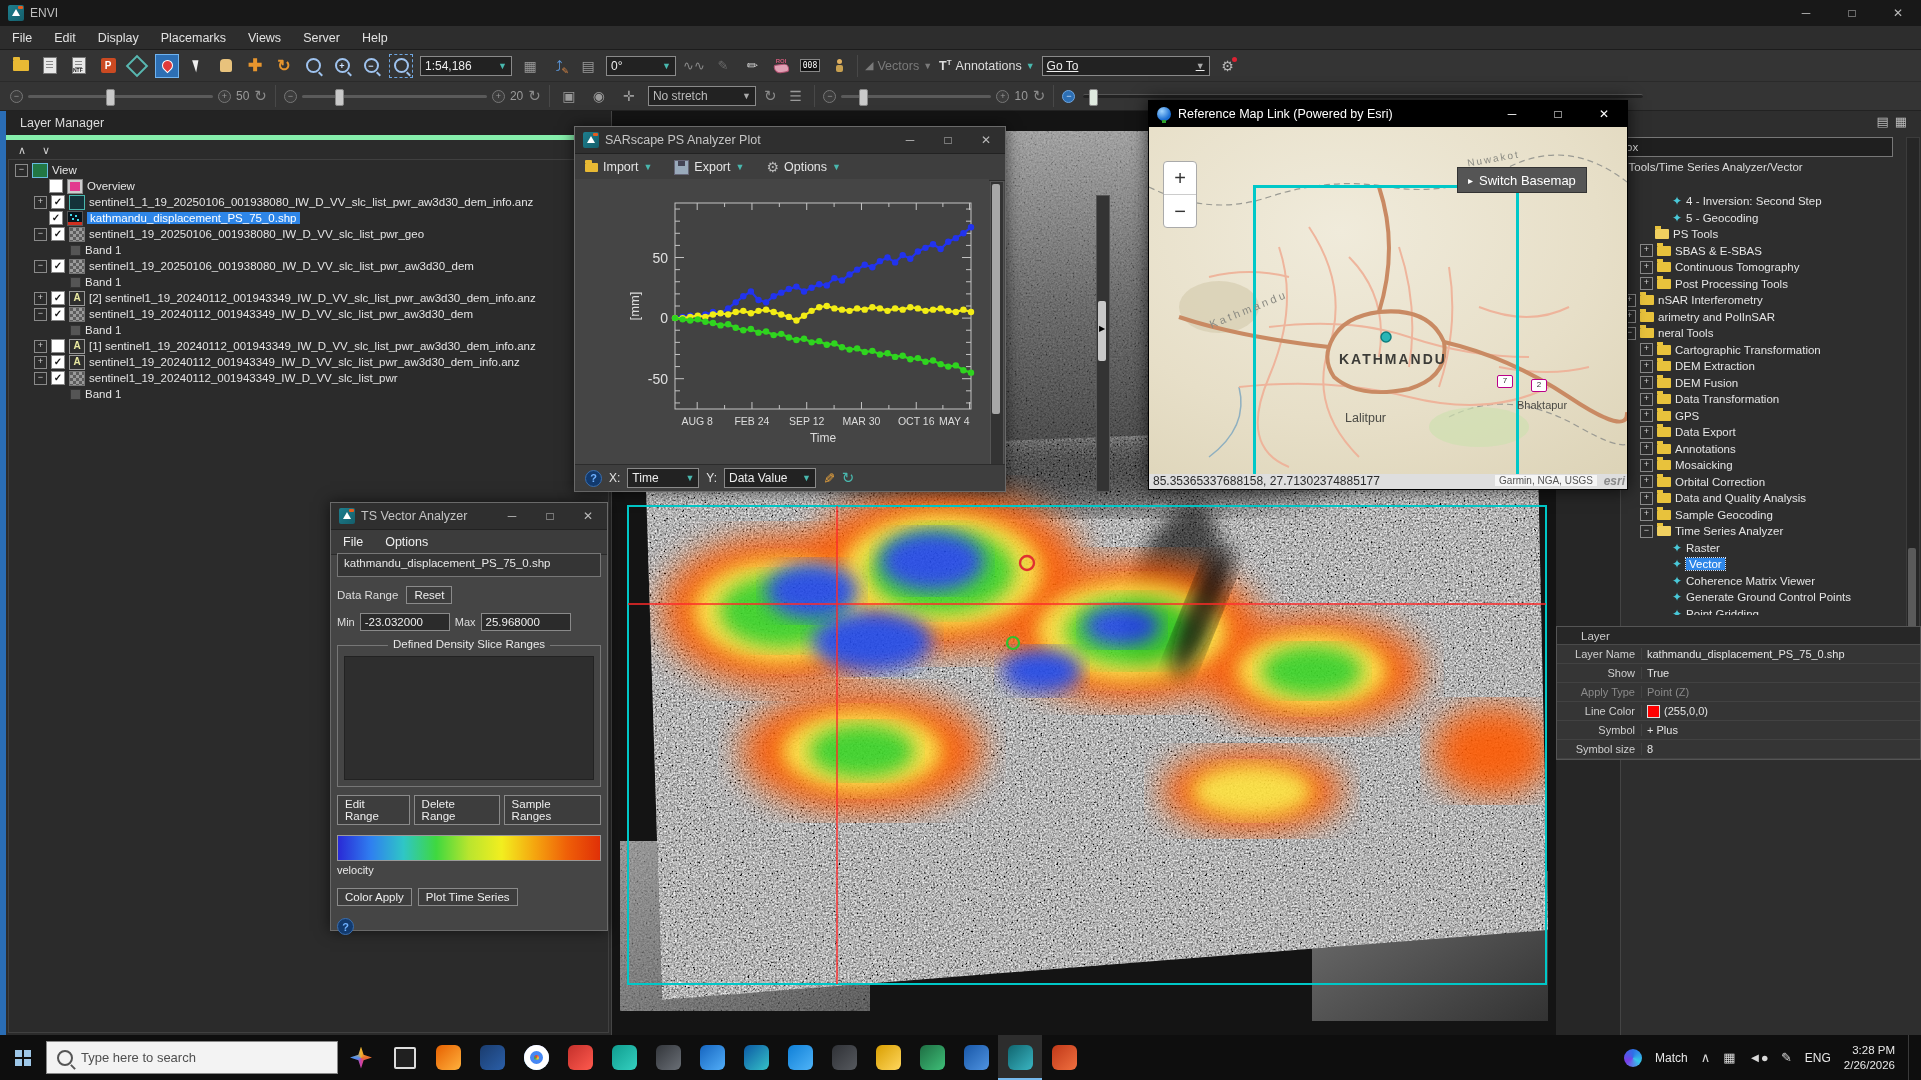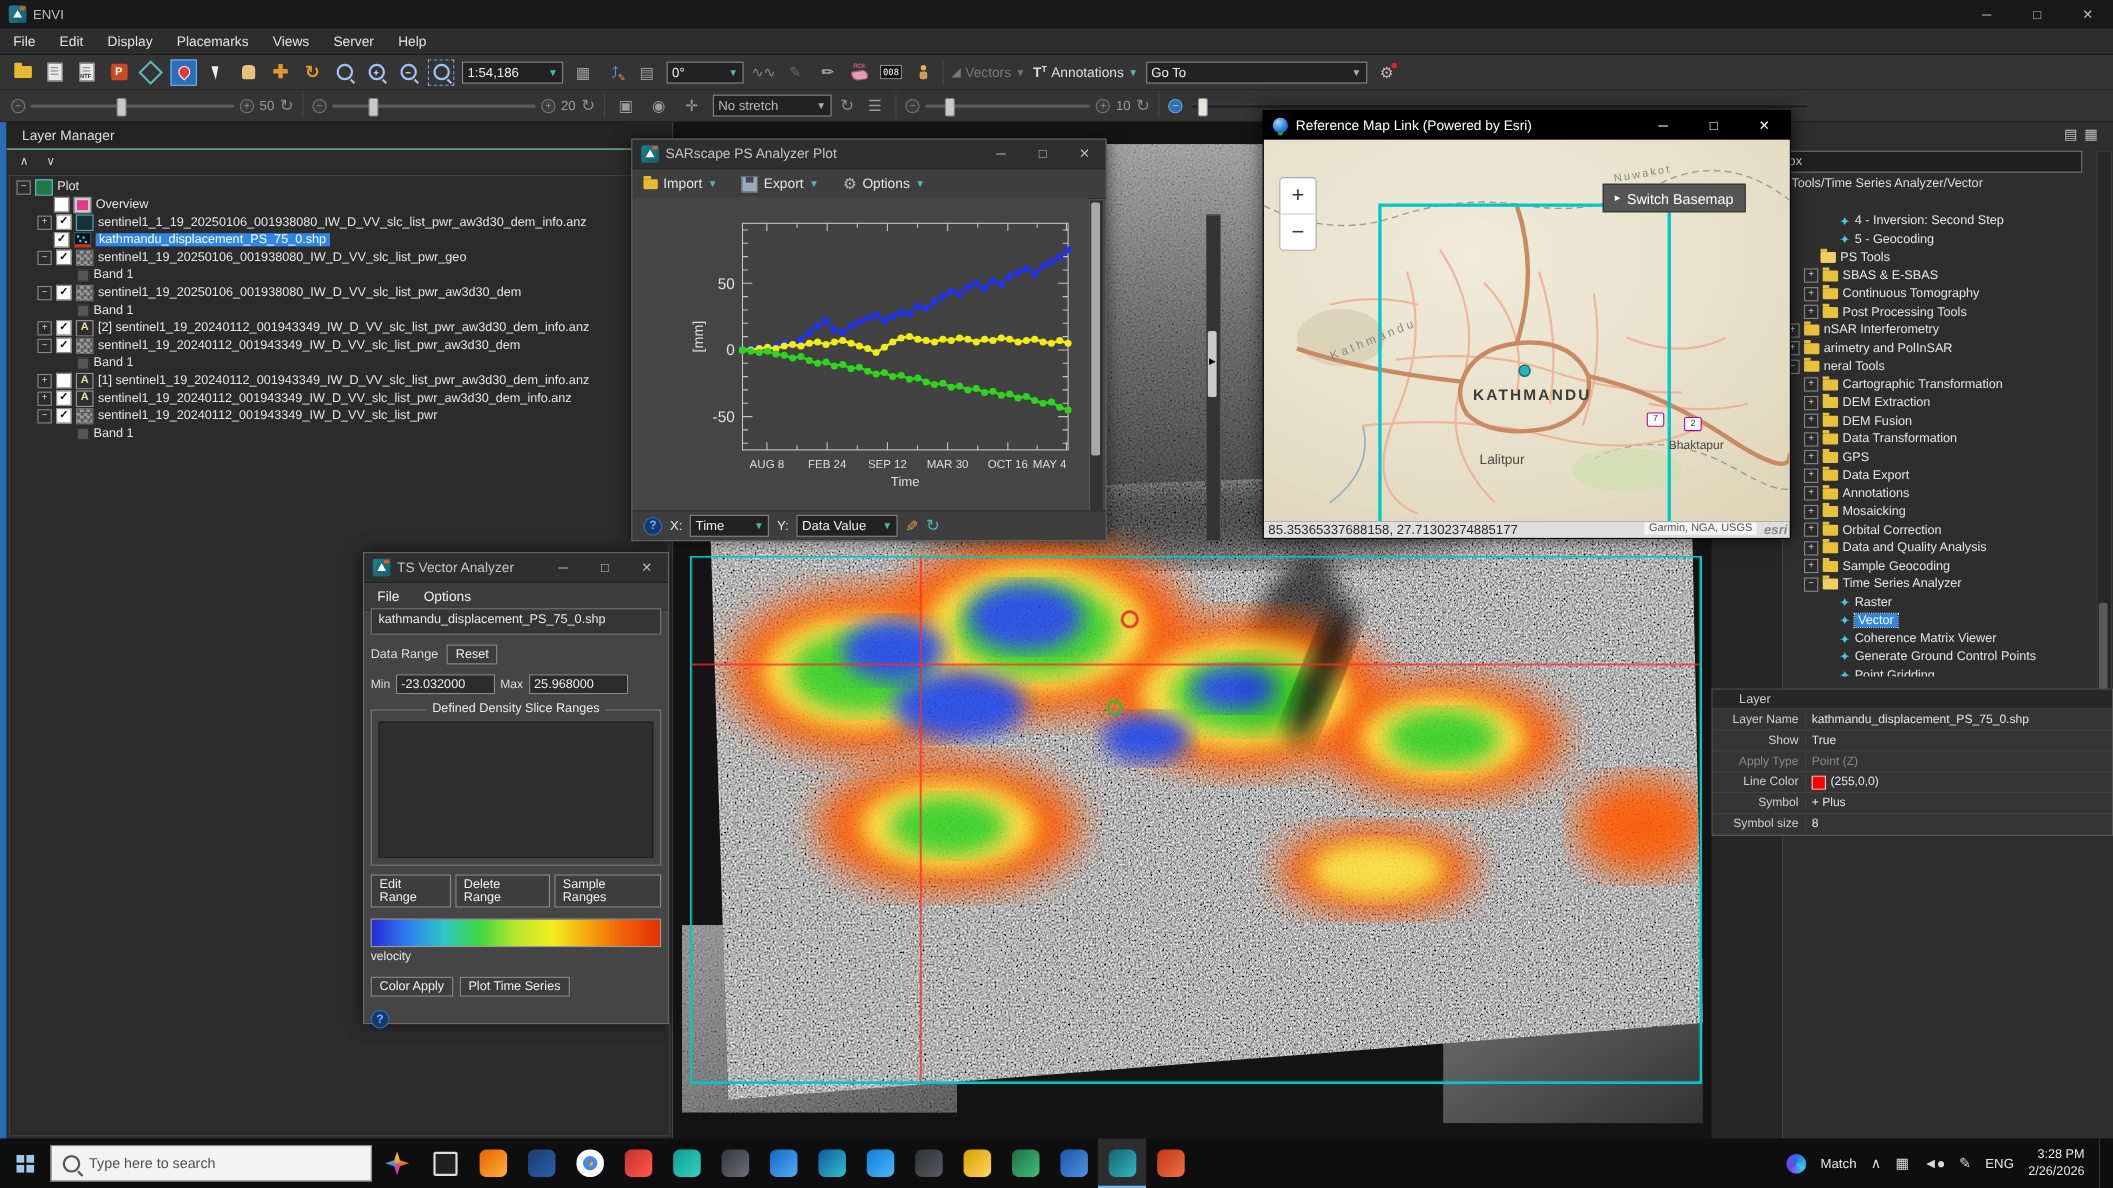--- a/index.html
+++ b/index.html
@@ -55,21 +55,21 @@
   .sliderw{display:flex;align-items:center;gap:5px;flex:none;}
   .endcap{width:11px;height:11px;border-radius:50%;border:1px solid #777;color:#999;font-size:9px;display:flex;align-items:center;justify-content:center;background:#3c3c3c;}
   .track{position:relative;height:3px;background:#5a5a5a;border-radius:2px;}
   .thumb{position:absolute;top:-6px;width:7px;height:15px;background:#c9c9c9;border:1px solid #888;border-radius:2px;}
   .sl-val{color:#9a9a9a;font-size:12px;}
   .refr{color:#8a8a8a;font-size:15px;}
   .refr.teal{color:#49b8ae;}
   
   #leftedge{left:0;top:111px;width:6px;height:924px;background:#2a6db5;}
   #leftpanel{left:6px;top:111px;width:606px;height:924px;background:#2b2b2b;border-right:1px solid #454545;box-sizing:border-box;}
-  #lm-header{height:24px;background:#232323;display:flex;align-items:center;padding-left:14px;color:#dcdcdc;font-size:12.5px;border-bottom:1px solid #86efac;}
+  #lm-header{height:24px;background:#232323;display:flex;align-items:center;padding-left:14px;color:#dcdcdc;font-size:12.5px;border-bottom:5px solid #86efac;}
   #lm-chevrons{height:20px;display:flex;align-items:center;gap:16px;padding-left:12px;color:#cfcfcf;font-size:11px;}
   #lm-tree{position:absolute;top:48px;left:2px;right:2px;bottom:2px;overflow:hidden;background:#2b2b2b;border:1px solid #404040;padding-top:2px;}
   .tree-row{height:16px;display:flex;align-items:center;gap:4px;white-space:nowrap;overflow:hidden;font-size:11.5px;color:#e4e4e4;}
   .expander{width:11px;height:11px;border:1px solid #8a8a8a;background:#2b2b2b;color:#cfcfcf;font-size:9px;line-height:9px;text-align:center;flex:none;}
   .cbx{width:12px;height:12px;background:#fff;border:1px solid #888;color:#111;font-size:10px;line-height:11px;text-align:center;flex:none;font-weight:bold;}
   .tni{width:14px;height:13px;flex:none;position:relative;}
   .tni.view{background:#274; border:1px solid #6bd;}
   .tni.monitor{background:#ccc;border:1px solid #888;}
   .tni.monitor::after{content:"";position:absolute;inset:2px;background:#e23a8e;}
   .tni.anno{background:#14323a;border:1px solid #49b8ae;color:#f0d040;font-size:10px;line-height:11px;text-align:center;}
@@ -278,21 +278,21 @@
     <div class="dd-label dis">
       <span style="font-size:11px;">◢</span>
         <span>Vectors</span>
         <span class="arr">▼</span>
       </div>
     <div class="dd-label">
       <span style="font-weight:bold;">T<sup style="font-size:8px;">T</sup></span>
         <span>Annotations</span>
         <span class="arr">▼</span>
       </div>
-    <div class="combo" style="width:201px;">
+    <div class="combo" style="width:168px;text-decoration:underline;">
       <span>Go To</span>
         <span class="arr" style="color:#aaa;">▼</span>
       </div>
     <div class="tico">
         <span class="gear">⚙</span>
         <span style="position:absolute;right:2px;top:2px;width:5px;height:5px;border-radius:50%;background:#d23;"></span>
       </div>
   </div>
 
   <div id="toolbar2" class="abs">
@@ -357,21 +357,21 @@
   <div id="leftpanel" class="abs">
     <div id="lm-header">Layer Manager</div>
     <div id="lm-chevrons">
       <span>∧</span>
       <span>∨</span>
     </div>
     <div id="lm-tree">
         <div class="tree-row" style="padding-left: 6px;">
           <span class="expander">−</span>
           <span class="tni view"></span>
-          <span class="lbl">Plot</span>
+          <span class="lbl">View</span>
         </div>
         <div class="tree-row" style="padding-left: 25px;">
           <span style="width: 11px; flex: 0 0 auto;"></span>
           <span class="cbx"></span>
           <span class="tni monitor"></span>
           <span class="lbl">Overview</span>
         </div>
         <div class="tree-row" style="padding-left: 25px;">
           <span class="expander">+</span>
           <span class="cbx">✓</span>

